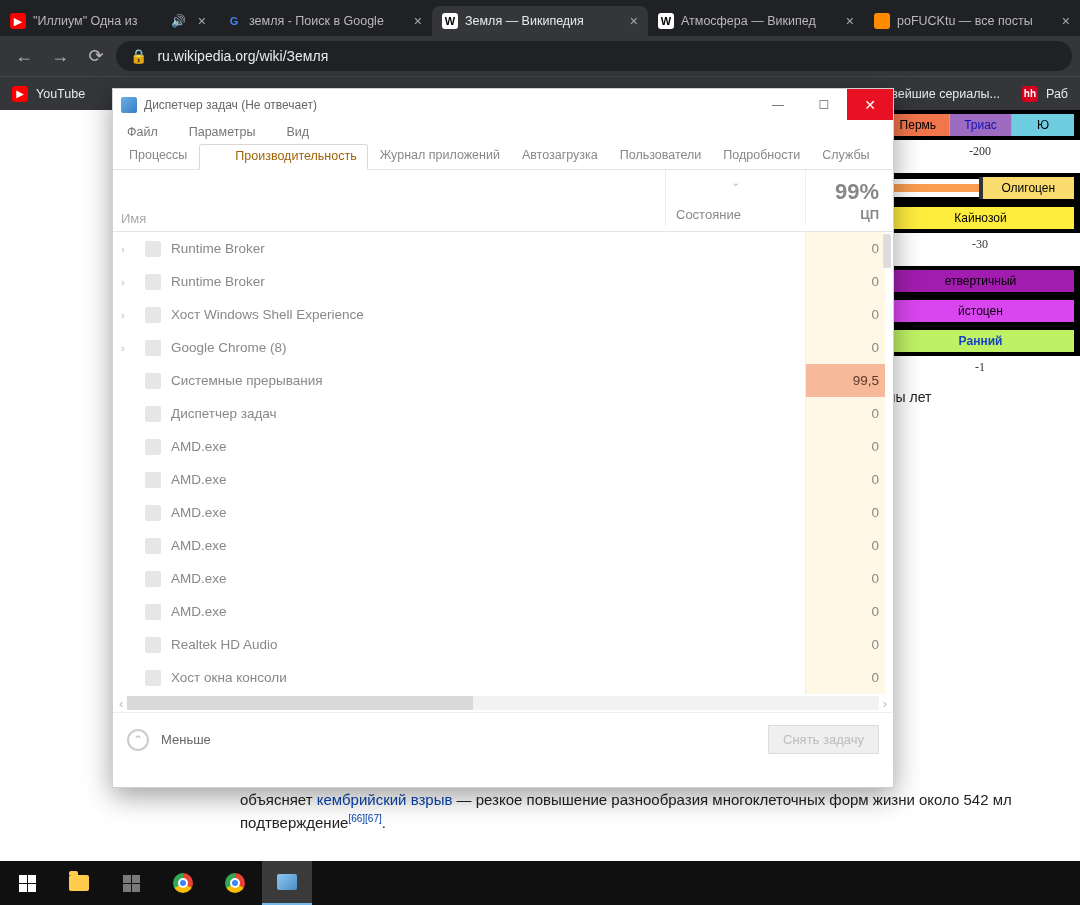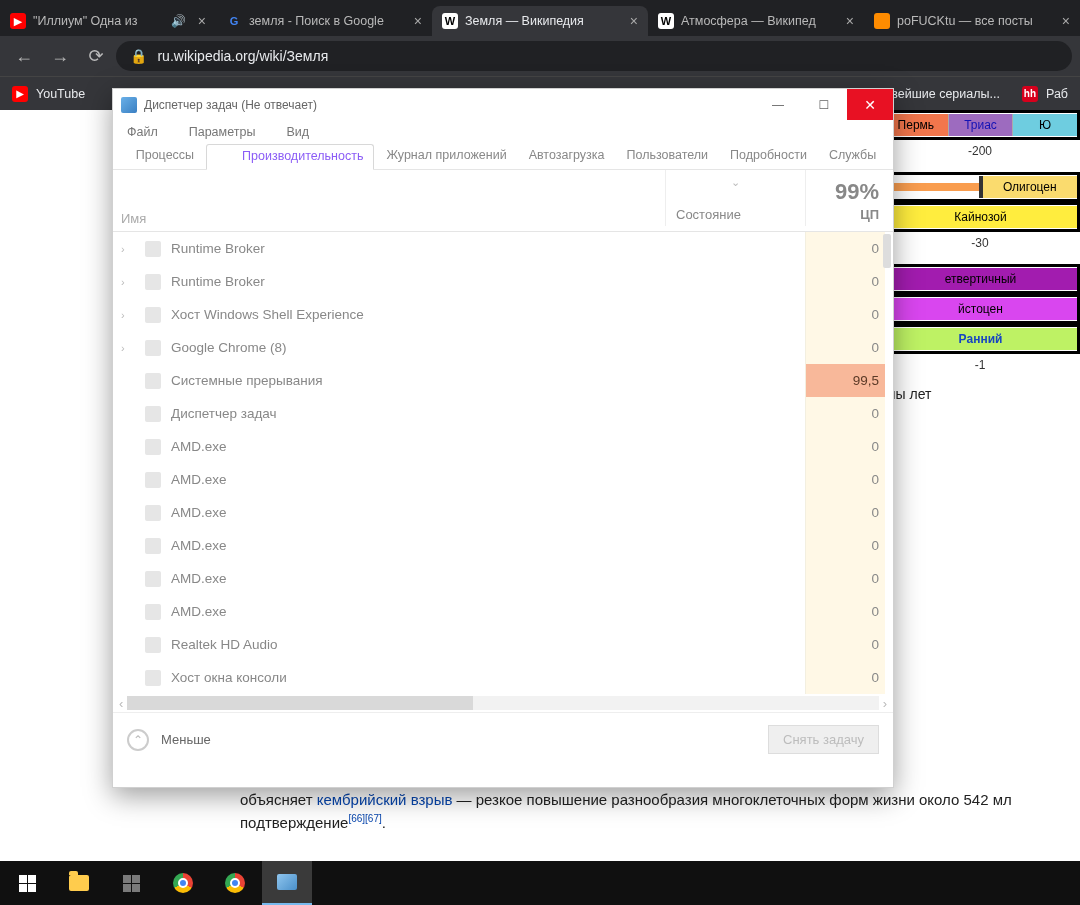--- a/index.html
+++ b/index.html
@@ -27,40 +27,40 @@
 
   
   .bm-bar { height:34px; background:#35363a; border-top:1px solid #444; display:flex; align-items:center; padding:0 12px; gap:22px; }
   .bm { display:flex; align-items:center; gap:8px; color:#e8eaed; font-size:12.5px; white-space:nowrap; }
   .bm .favicon { width:16px; height:16px; display:flex; align-items:center; justify-content:center; border-radius:3px; font-size:10px; }
   .bm-spacer { flex:1; }
 
   
   .page { position:absolute; left:0; right:0; top:110px; bottom:44px; background:#fff; overflow:hidden; }
   .page-right { position:absolute; right:0; top:0; width:200px; }
-  .geo-row { height:30px; font-size:12px; display:flex; align-items:center; border:3px solid #000000; }
+  .geo-row { height:30px; font-size:12px; display:flex; align-items:center; border:6px solid #000000; }
   .geo-cell { flex:1; text-align:center; padding:4px 0; border-left:1px solid #aaa; }
-  .scale-num { font-size:12px; text-align:center; color:#333; margin:4px 0 14px; }
+  .scale-num { font-size:12px; text-align:center; color:#333; margin:4px 0 14px;font-family:Liberation Serif, serif; }
   .article-text { position:absolute; left:240px; top:470px; right:0; font-size:15px; line-height:1.55; color:#222; }
   .article-text a { color:#0645ad; text-decoration:none; }
   .article-text sup { font-size:10px; color:#0645ad; }
 
   
   .tm-window { position:absolute; left:112px; top:88px; width:782px; height:700px; background:#fff;
                box-shadow:0 8px 26px rgba(0,0,0,.38); border:1px solid #d0d0d0; }
   .tm-titlebar { height:31px; display:flex; align-items:center; padding-left:8px; }
   .tm-icon { width:16px; height:16px; background:linear-gradient(135deg,#6ab0e8,#3a7fc2); border-radius:2px; margin-right:7px; }
   .tm-title { font-size:12px; color:#666; flex:1; }
   .win-btn { width:46px; height:31px; display:flex; align-items:center; justify-content:center; color:#666; font-size:12px; }
   .win-close { background:#e81123; color:#fff; font-size:14px; }
 
   .tm-menu { height:24px; display:flex; gap:31px; padding:0 14px; font-size:12.5px; color:#777; align-items:center; }
-  .tm-tabs { height:26px; display:flex; font-size:12.5px; color:#888; padding-left:6px; gap:2px; border-bottom:1px solid #e5e5e5;justify-content:center; }
+  .tm-tabs { height:26px; display:flex; font-size:12.5px; color:#888; padding-left:6px; gap:2px; border-bottom:1px solid #e5e5e5; }
   .tm-tab { padding:4px 10px 0; }
-  .tm-tab.active { background:#fff; border:1px solid #d8d8d8; border-bottom:1px solid #fff; color:#8b5cf6; margin-bottom:-1px; border-radius:3px 3px 0 0;padding-left:35px; }
+  .tm-tab.active { background:#fff; border:1px solid #d8d8d8; border-bottom:1px solid #fff; color:#a16207; margin-bottom:-1px; border-radius:3px 3px 0 0;padding-left:35px; }
 
   .tm-header { display:grid; grid-template-columns:1fr 140px 80px; height:62px; align-items:end; border-bottom:1px solid #e5e5e5; padding:0 8px 6px 8px; font-size:13px; color:#888; }
   .tm-header .name { color:#aaa; }
   .tm-header .state { border-left:1px solid #eee; padding-left:10px; height:56px; display:flex; align-items:flex-end; padding-bottom:4px; position:relative; }
   .tm-header .state .sort-caret { position:absolute; top:6px; left:50%; transform:translateX(-50%); color:#bbb; font-size:11px; }
   .tm-header .cpu { border-left:1px solid #eee; text-align:right; padding-right:6px; height:56px; display:flex; flex-direction:column; justify-content:flex-end; padding-bottom:4px;font-weight:bold; }
   .tm-header .cpu .pct { font-size:22px; color:#888; margin-bottom:2px; }
 
   .tm-body { height:462px; overflow:hidden; position:relative; }
   .proc-row { display:grid; grid-template-columns:1fr 140px 80px; height:33px; align-items:center; font-size:13.5px; color:#888; padding:0 8px; }

